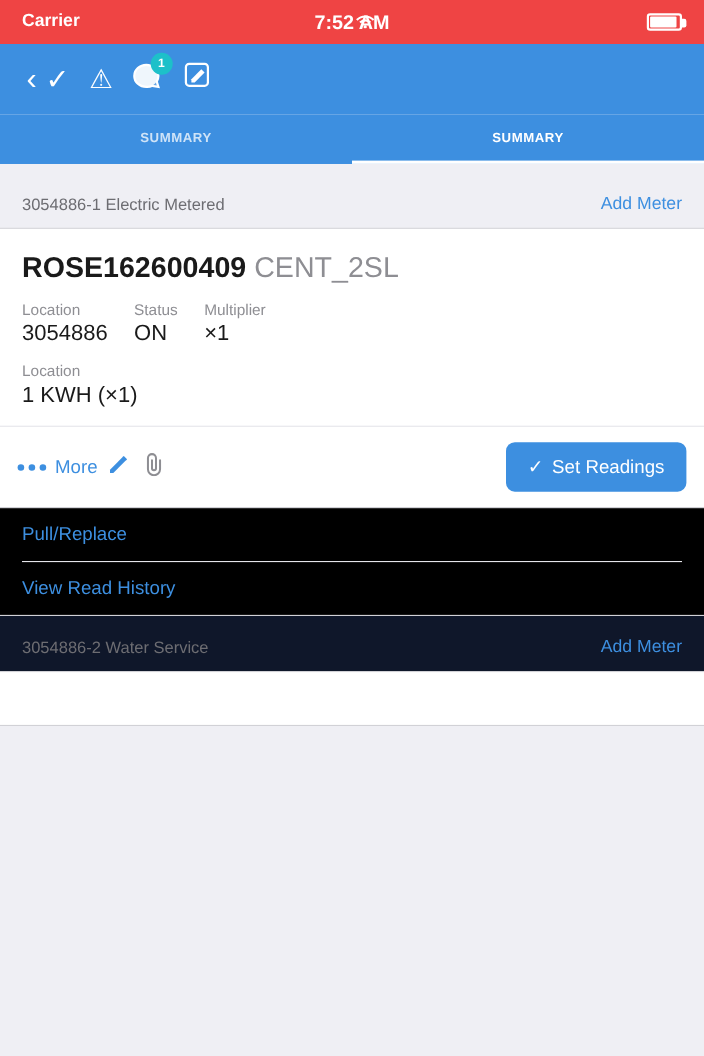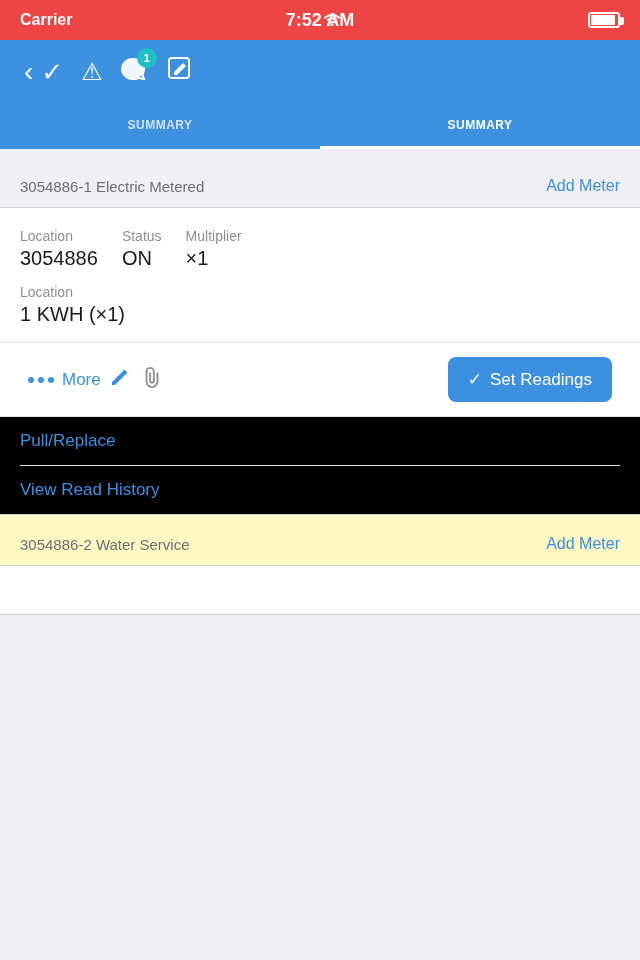--- a/index.html
+++ b/index.html
@@ -183,21 +183,21 @@
     .registers-group { }
     .registers-value {
       color: #1a1a1a;
       font-size: 20px;
       font-weight: 400;
     }
 
     
     .meter-actions {
       border-top: 1px solid #e5e5ea;
-      padding: 14px 28px;
+      padding: 14px 16px;
       display: flex;
       align-items: center;
       gap: 4px;
     }
     .action-more {
       display: flex;
       align-items: center;
       gap: 8px;
       color: #3d8fe0;
       font-size: 17px;
@@ -256,21 +256,21 @@
     .secondary-action-item:last-child {
       border-bottom: none;
     }
 
     
     .section-header-2 {
       display: flex;
       justify-content: space-between;
       align-items: center;
       padding: 20px 20px 12px;
-      background: #fef9c3;
+      background: #0f172a;
     }
 
     
     .pencil-svg { width: 22px; height: 22px; }
     .clip-svg { width: 18px; height: 22px; }
   </style>
 </head>
 <body>
 
 <div class="status-bar">
@@ -321,20 +321,25 @@
 
 <div class="content">
 
   <div class="section-header">
     <span class="section-label">3054886-1 Electric Metered</span>
     <span class="section-action">Add Meter</span>
   </div>
 
   <div class="meter-card">
     <div class="meter-main">
+      <div class="meter-name">
+        <span class="primary">ROSE162600409</span>
+        <span> </span>
+        <span class="secondary">CENT_2SL</span>
+      </div>
       <div class="meter-fields">
         <div class="field-group">
           <div class="field-label">Location</div>
           <div class="field-value">3054886</div>
         </div>
         <div class="field-group">
           <div class="field-label">Status</div>
           <div class="field-value">ON</div>
         </div>
         <div class="field-group">

